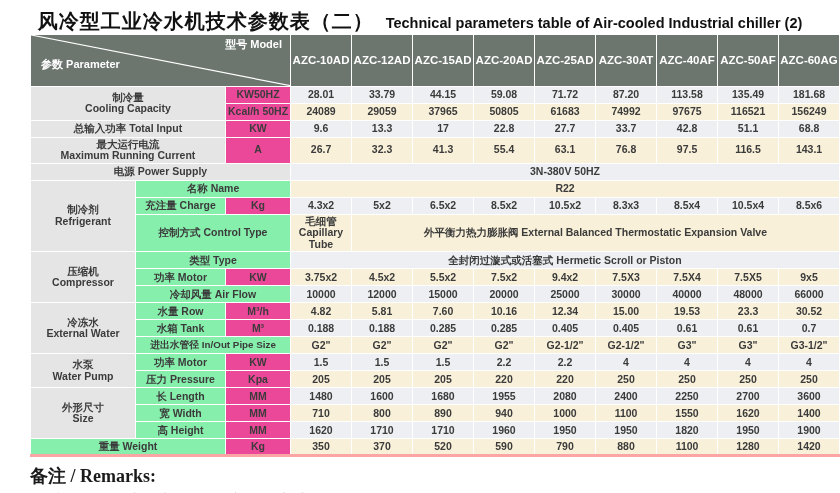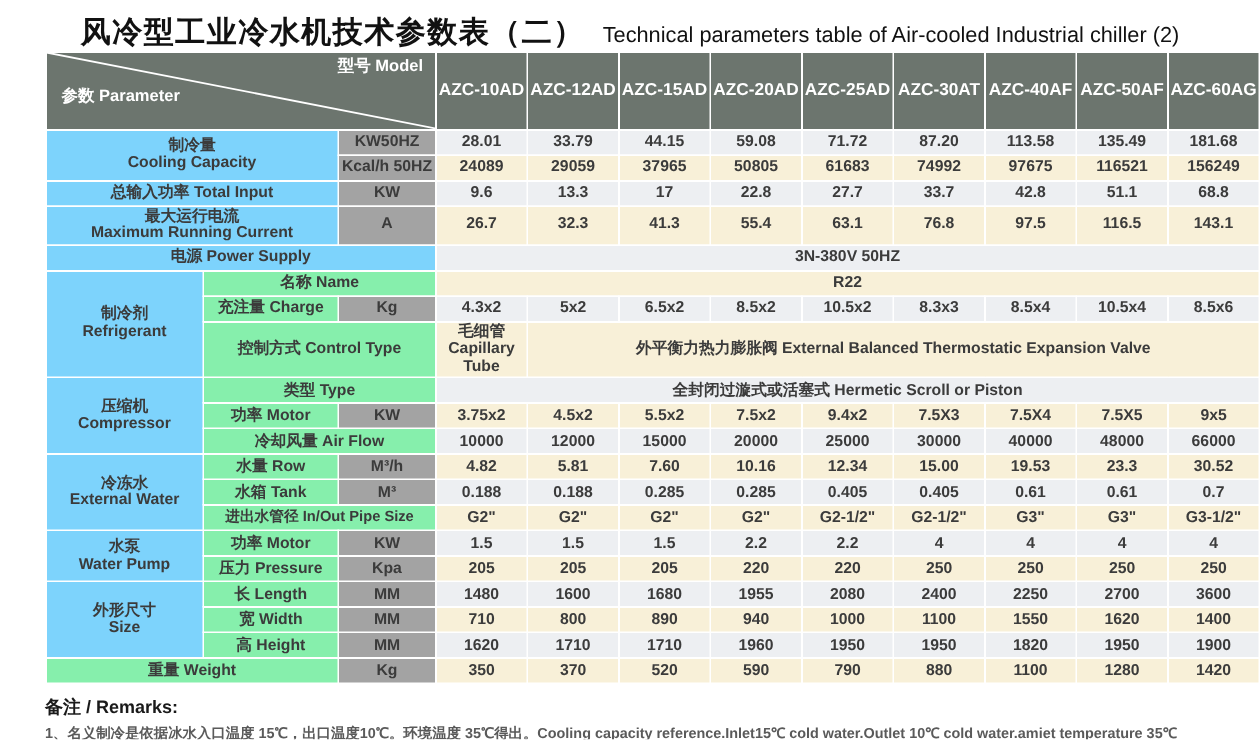--- a/index.html
+++ b/index.html
@@ -1,50 +1,50 @@
 <!DOCTYPE html>
 <html><head>
 <meta charset="utf-8">
 <style>
   * { margin:0; padding:0; box-sizing:border-box; }
   html,body { width:840px; background:#ffffff; font-family:"Liberation Sans", sans-serif; }
   .page { width:840px; height:493px; background:#fff; position:relative; overflow:hidden;border-radius:31px; }
 
   .title-bar { display:flex; align-items:baseline; justify-content:center; gap:12px; padding-top:8px; height:32px; }
   .title-zh { font-size:20px; font-weight:bold; color:#111; letter-spacing:1px; }
-  .title-en { font-size:14.5px; font-weight:normal; color:#111; }
+  .title-en { font-size:14.5px; font-weight:bold; color:#111; }
 
   table.params-table { border-collapse:collapse; table-layout:fixed; width:809px; margin-left:30px; margin-top:2px;
-    border-bottom:1px solid #fca5a5; }
+    border-bottom:3px solid #fca5a5; }
   .params-table col.c-group { width:105px; }
   .params-table col.c-sub   { width:90px; }
   .params-table col.c-unit  { width:65px; }
   .params-table col.c-model { width:61px; }
 
   .params-table th, .params-table td { border:1px solid #ffffff; font-weight:bold; color:#3b3b3b;
     font-size:10.5px; line-height:1.1; text-align:center; vertical-align:middle; padding:1px 1px; height:17px;
     white-space:pre-line; overflow:hidden; }
 
   .params-table thead th { background:#6c756e; color:#ffffff; height:30px; font-size:11.5px; padding:0; }
   th.corner { position:relative; text-align:left; }
   th.corner svg.diag { position:absolute; left:0; top:0; width:100%; height:100%; }
   .param-label { position:absolute; left:10px; bottom:15px; font-size:11px; font-weight:bold; color:#fff; }
   .model-label { position:absolute; right:8px; top:3px; font-size:11px; font-weight:bold; color:#fff; }
 
-  .cell-group { background:#7dd3fc; text-align:left; padding-left:8px;margin-top:45px; }
+  .cell-group { background:#e5e5e5; text-align:left; padding-left:8px;margin-top:45px; }
   .cell-sub   { background:#86efac; text-align:left; padding-left:6px; }
-  .cell-unit  { background:#a3a3a3; }
+  .cell-unit  { background:#ec4899; }
   tr.row-gray  .cell-data, tr.row-gray  .cell-span { background:#edeff2; }
   tr.row-beige .cell-data, tr.row-beige .cell-span { background:#f8f0d8; }
   .cell-cap { font-size:8.5px; line-height:1.05; }
   .cell-span { font-size:10.5px; }
   .cell-sub.long { font-size:9.8px;margin-top:12px; }
 
   .remarks { margin:7px 30px 0 30px; }
-  .remarks-title { font-size:12px; font-weight:bold; color:#1a1a1a; margin-bottom:3px; }
+  .remarks-title { font-size:18px; font-weight:bold; color:#1a1a1a; margin-bottom:3px;font-family:Liberation Serif, serif; }
   .remark-line { font-size:9.6px; color:#5a5a5a; font-weight:bold; line-height:1.55; }
 </style>
 </head>
 <body>
 
 <div class="page">
 
   <div class="title-bar">
     <span class="title-zh">风冷型工业冷水机技术参数表（二）</span>
     <span class="title-en">Technical parameters table of Air-cooled Industrial chiller (2)</span>

